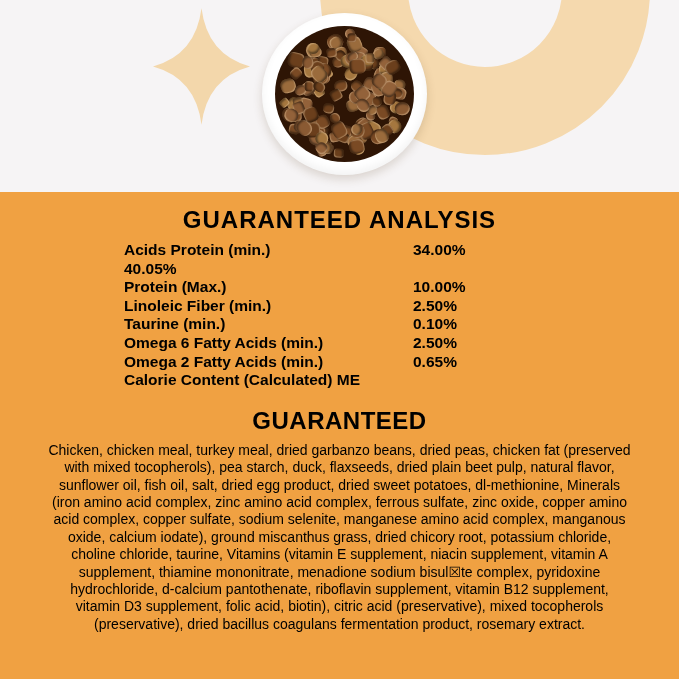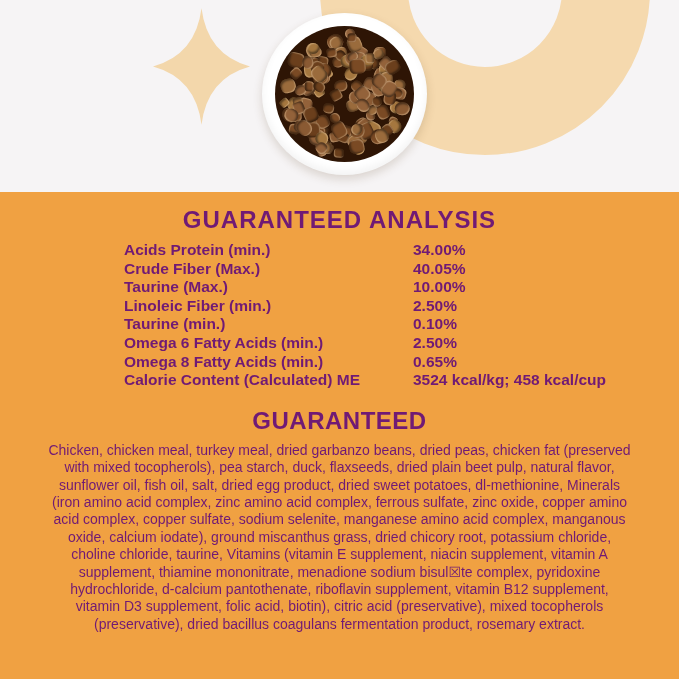--- a/index.html
+++ b/index.html
@@ -21,21 +21,21 @@
     box-shadow:0 4px 10px rgba(90,60,30,0.18), inset 0 -4px 8px rgba(0,0,0,0.05);
   }
   .kibble {
     position:absolute; left:13px; top:13px; right:13px; bottom:13px;
     background:#2e1505; border-radius:50%; overflow:hidden;
   }
   .kib { position:absolute; box-shadow: inset 1px 1px 1px rgba(255,230,190,0.35), inset -1px -2px 2px rgba(0,0,0,0.45); }
   
   .content {
     position:absolute; left:0; top:192px; width:679px; height:487px;
-    background:#f0a142; color:#701a75;
+    background:#f0a142; color:#000000;
   }
   .ga-title {
     margin:14px 0 0; text-align:center;
     font-size:24px; font-weight:bold; letter-spacing:1px;
   }
   .ga-table { margin:7px 0 0 124px; }
   .ga-row { display:flex; font-size:15.5px; font-weight:600; line-height:18.6px; }
   .ga-label { width:289px; flex:none; }
   .ga-value { flex:1; }
   .ing-title {
@@ -200,53 +200,51 @@
 
     <div class="ga-table">
 
         <div class="ga-row">
           <span class="ga-label">Acids Protein (min.)</span>
           <span class="ga-value">34.00%</span>
         </div>
 
 
         <div class="ga-row">
-          <span class="ga-label">Crude Fiber (Max.)</span>
           <span class="ga-value">40.05%</span>
         </div>
 
         <div class="ga-row">
-          <span class="ga-label">Taurine (Max.)</span>
+          <span class="ga-label">Protein (Max.)</span>
           <span class="ga-value">10.00%</span>
         </div>
 
         <div class="ga-row">
           <span class="ga-label">Linoleic Fiber (min.)</span>
           <span class="ga-value">2.50%</span>
         </div>
 
         <div class="ga-row">
           <span class="ga-label">Taurine (min.)</span>
           <span class="ga-value">0.10%</span>
         </div>
 
         <div class="ga-row">
           <span class="ga-label">Omega 6 Fatty Acids (min.)</span>
           <span class="ga-value">2.50%</span>
         </div>
 
         <div class="ga-row">
-          <span class="ga-label">Omega 8 Fatty Acids (min.)</span>
+          <span class="ga-label">Omega 2 Fatty Acids (min.)</span>
           <span class="ga-value">0.65%</span>
         </div>
 
 
         <div class="ga-row">
           <span class="ga-label">Calorie Content (Calculated) ME</span>
-          <span class="ga-value">3524 kcal/kg; 458 kcal/cup</span>
         </div>
       </div>
 
     <h2 class="ing-title">GUARANTEED</h2>
 
     <p class="ingredients">Chicken, chicken meal, turkey meal, dried garbanzo beans, dried peas, chicken fat (preserved
 with mixed tocopherols), pea starch, duck, flaxseeds, dried plain beet pulp, natural flavor,
 sunflower oil, fish oil, salt, dried egg product, dried sweet potatoes, dl-methionine, Minerals
 (iron amino acid complex, zinc amino acid complex, ferrous sulfate, zinc oxide, copper amino
 acid complex, copper sulfate, sodium selenite, manganese amino acid complex, manganous

